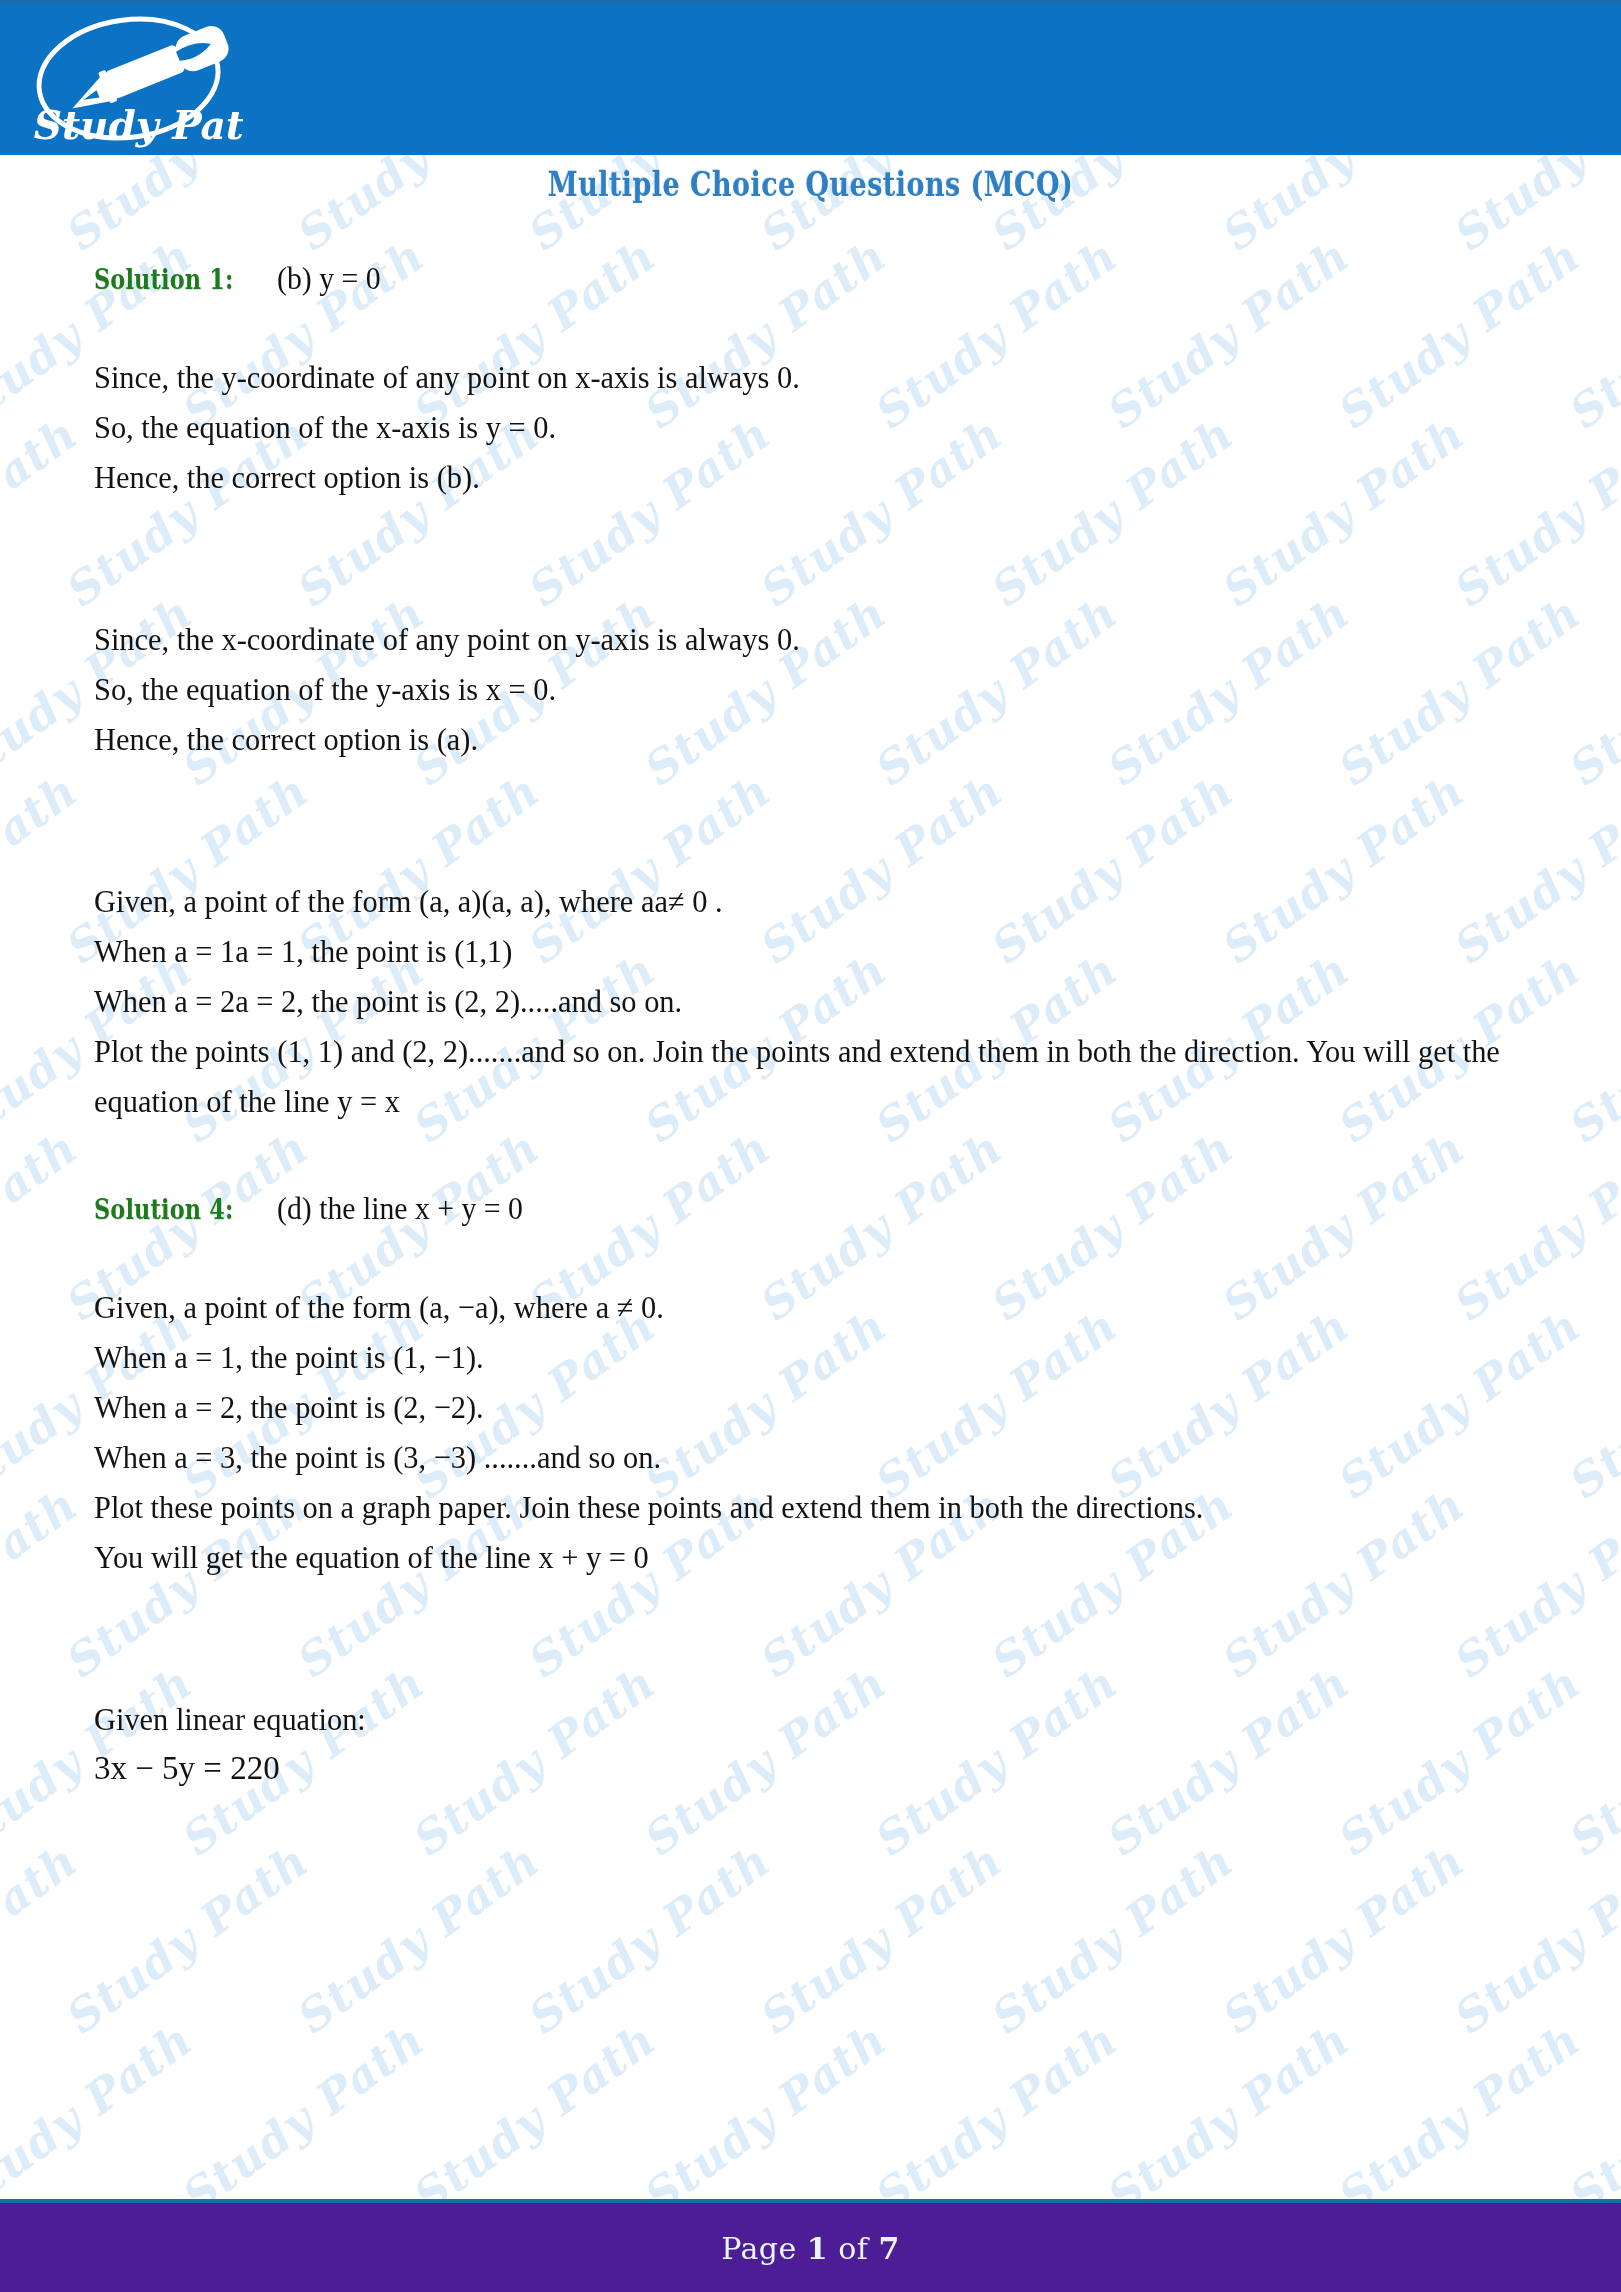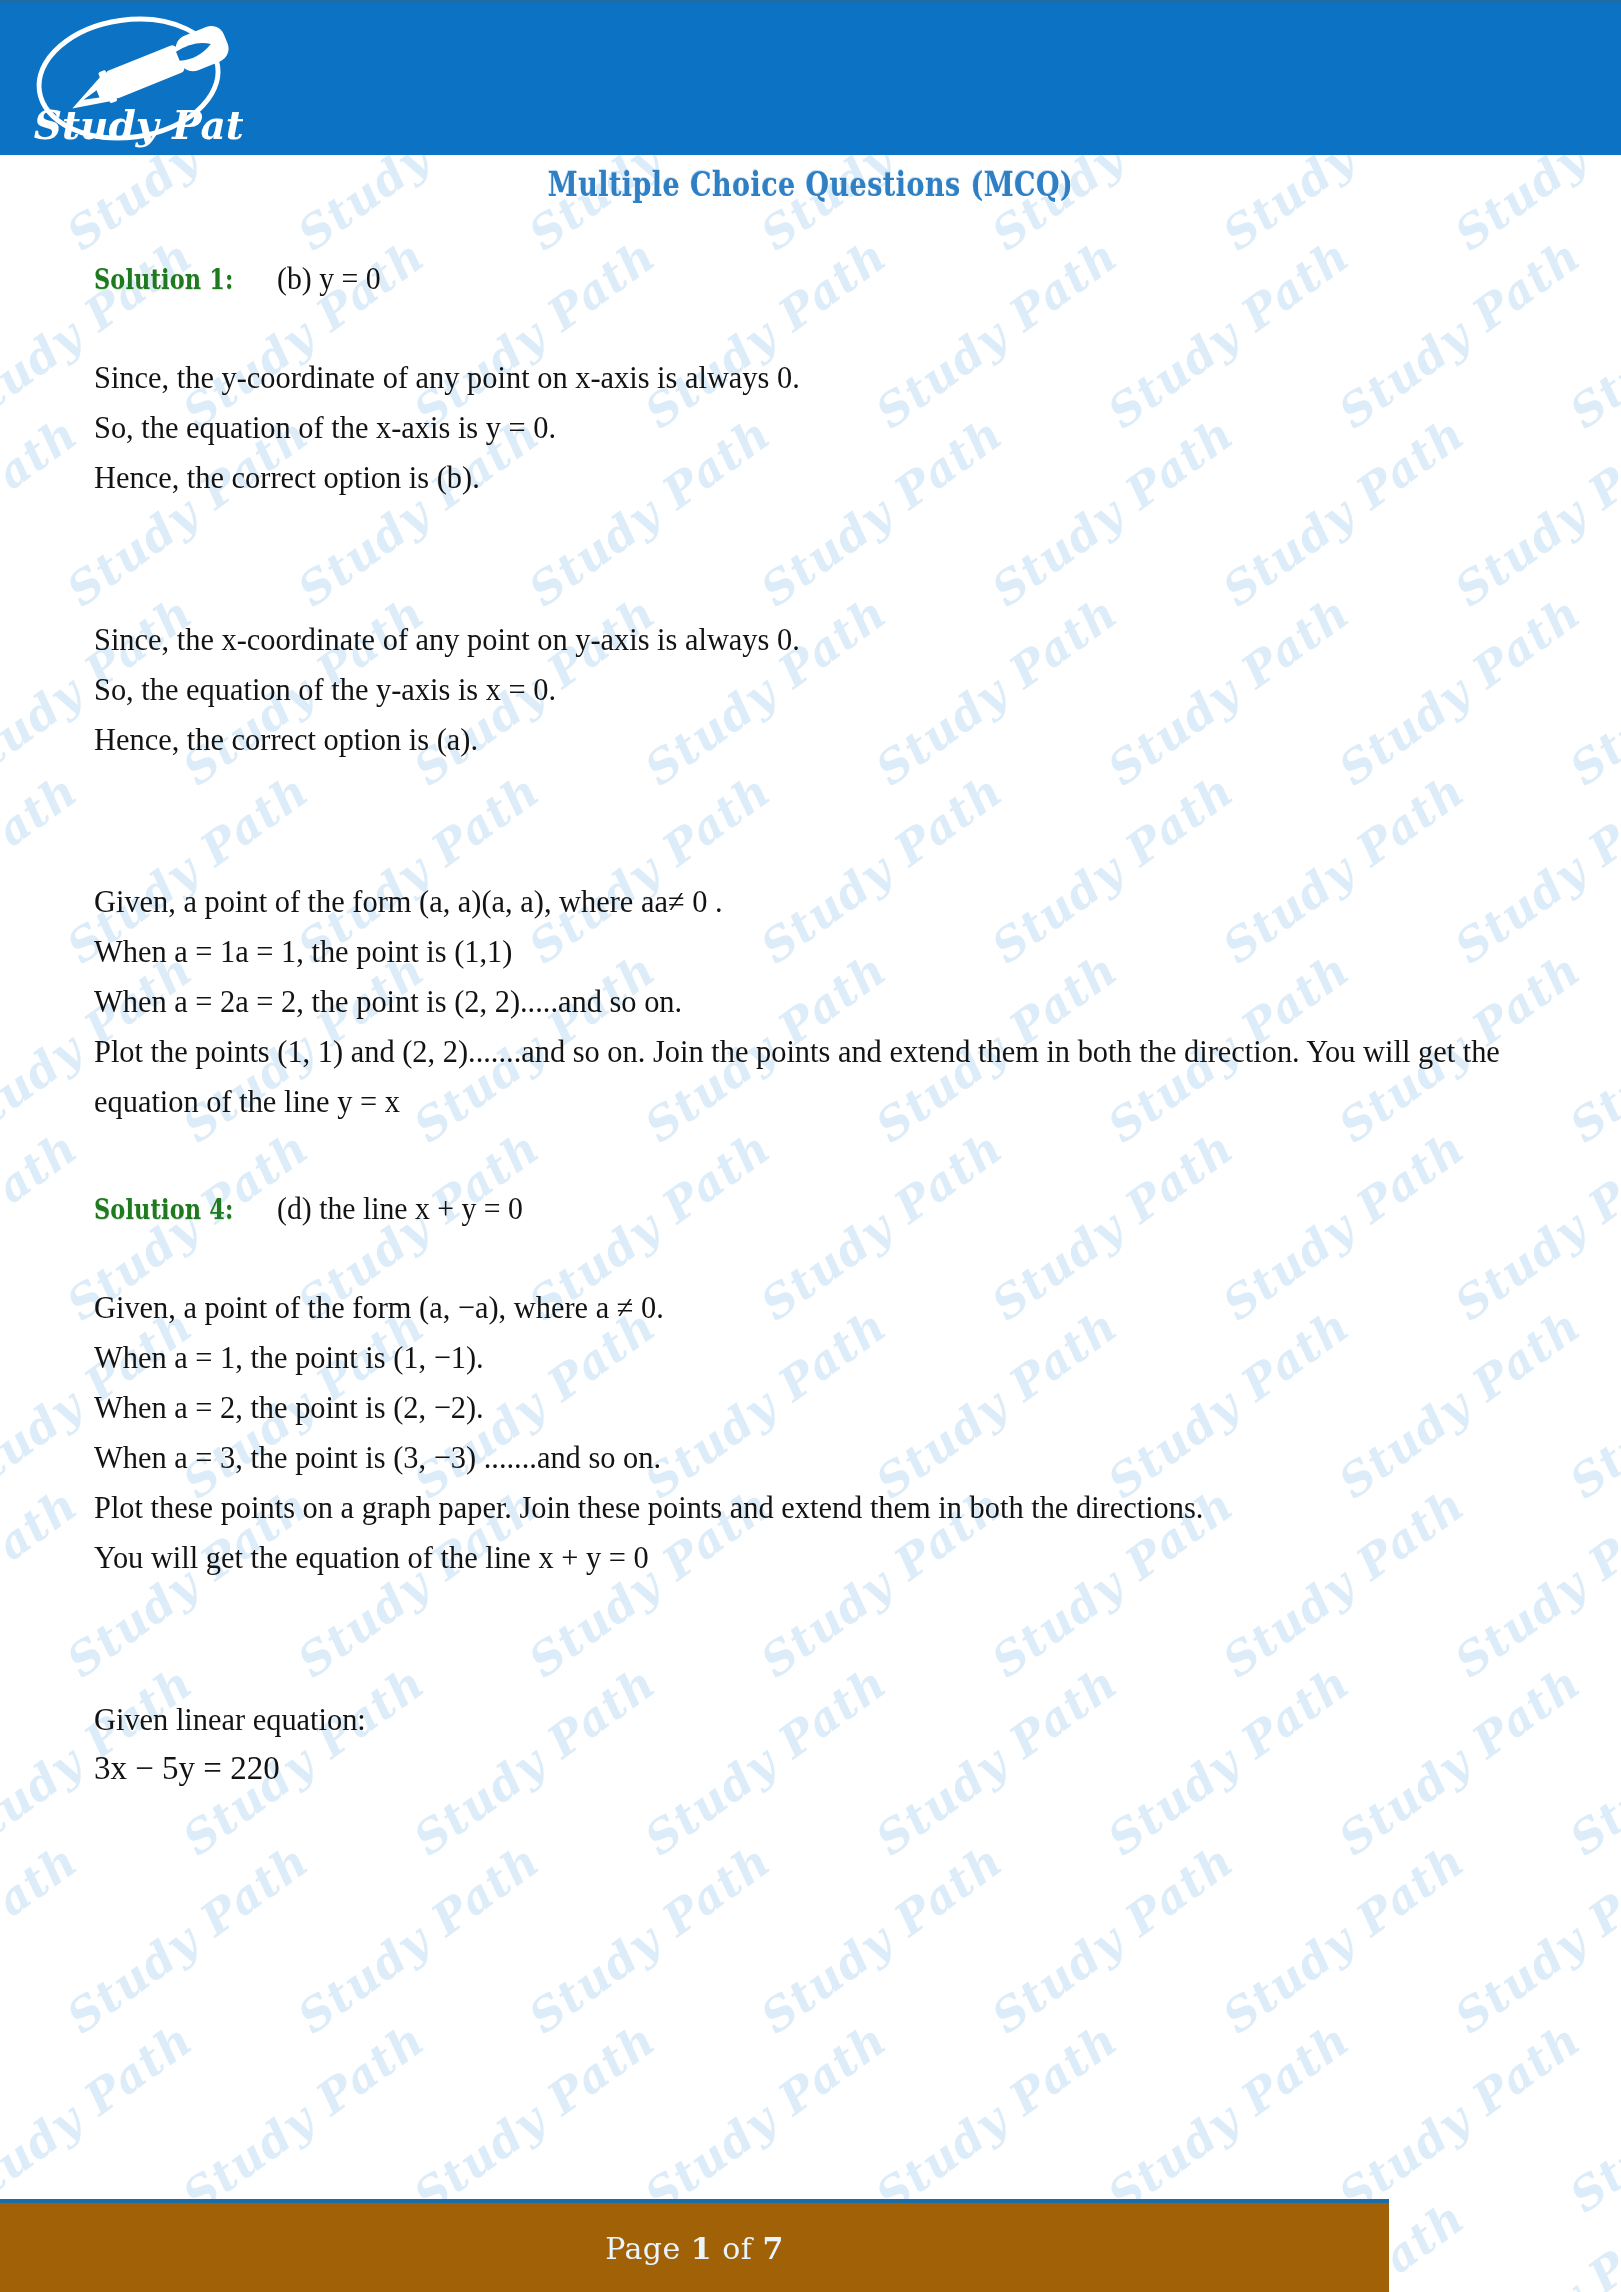--- a/index.html
+++ b/index.html
@@ -161,23 +161,23 @@
     font-size: 33px;
     line-height: 49px;
     color: #131313;
   }
 
   
   .footer-bar {
     position: absolute;
     left: 0;
     bottom: 0;
-    width: 1389px;
+    width: 1621px;
     height: 94px;
-    background: #a16207;
+    background: #4c1d95;
     border-top: 4.9px solid #1b6ca8;
     box-sizing: border-box;
     z-index: 5;
     display: flex;
     align-items: center;
     justify-content: center;
   }
   .footer-text {
     font-family: "DejaVu Serif", serif;
     font-size: 30px;

